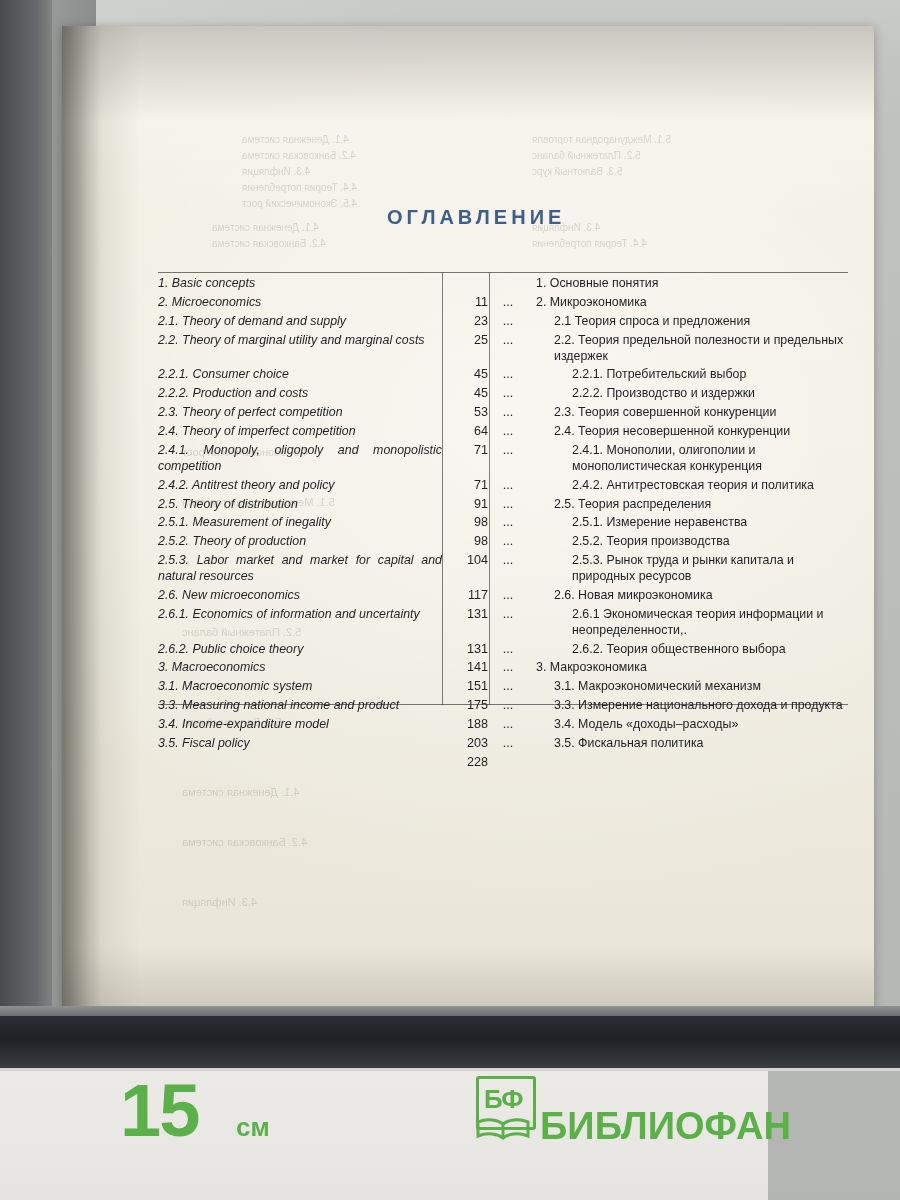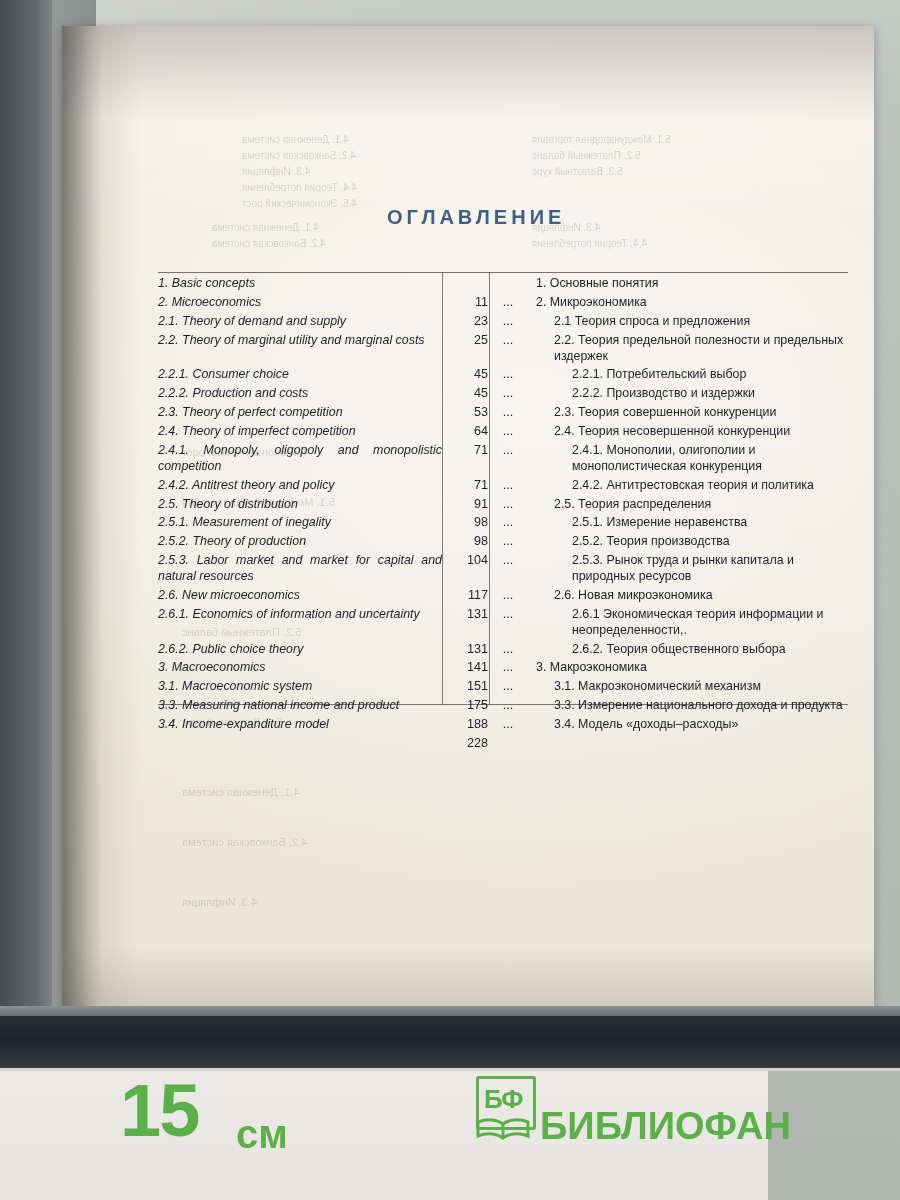--- a/index.html
+++ b/index.html
@@ -129,21 +129,21 @@
   }
   .ruler-line{
     position:absolute;left:0;top:1068px;width:900px;height:3px;background:#d6d4d0;
   }
   .num15{
     position:absolute;left:120px;top:1068px;
     font-size:74px;font-weight:bold;color:#5cb04a;letter-spacing:-2px;
   }
   .cm{
     position:absolute;left:236px;top:1112px;
-    font-size:40px;font-weight:bold;color:#5cb04a;
+    font-size:26px;font-weight:bold;color:#5cb04a;
   }
   .logo-box{
     position:absolute;left:476px;top:1076px;width:54px;height:48px;
     border:3px solid #5cb04a;border-radius:3px;
   }
   .logo-box span{
     position:absolute;left:5px;top:5px;font-size:26px;font-weight:bold;color:#5cb04a;letter-spacing:-1px;
   }
   .logo-book{
     position:absolute;left:474px;top:1118px;width:58px;height:22px;
@@ -343,20 +343,26 @@
           <td class="ru lvl1">3.3. Измерение национального дохода и продукта</td>
         </tr>
 
         <tr>
           <td class="en lvl1 just">3.4. Income-expanditure model</td>
           <td class="pg">188</td>
           <td class="dots">...</td>
           <td class="ru lvl1">3.4. Модель «доходы–расходы»</td>
         </tr>
 
+        <tr>
+          <td class="en lvl1 just">3.5. Fiscal policy</td>
+          <td class="pg">203</td>
+          <td class="dots">...</td>
+          <td class="ru lvl1">3.5. Фискальная политика</td>
+        </tr>
 
         <tr>
           <td class="en lvl1 just"></td>
           <td class="pg">228</td>
           <td class="dots"></td>
           <td class="ru lvl1"></td>
         </tr>
 
         </tbody>
       </table>

